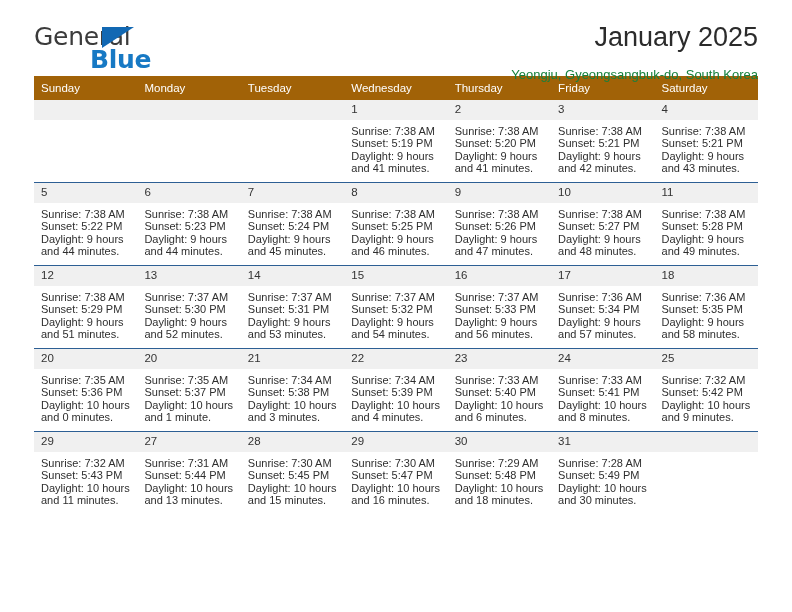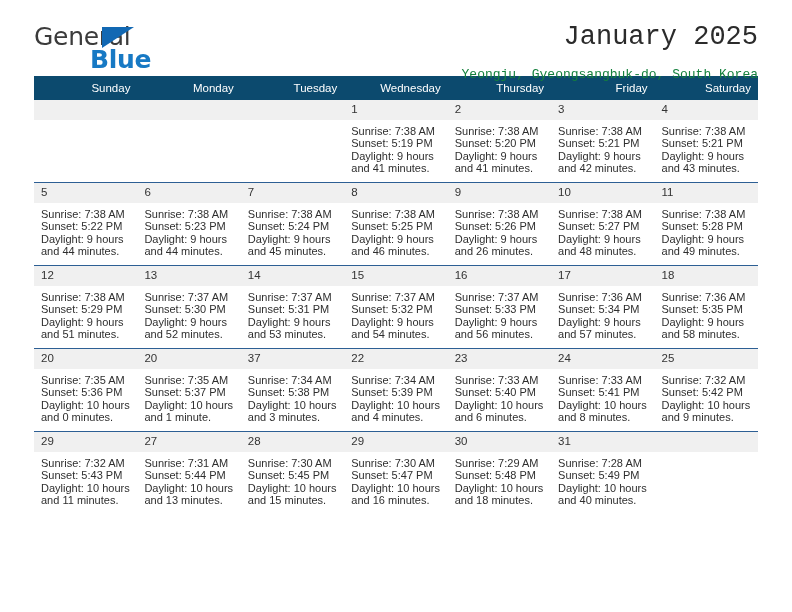--- a/index.html
+++ b/index.html
@@ -62,21 +62,20 @@
     color: #1779c4;
     font-family: "DejaVu Sans", sans-serif;
     font-weight: bold;
   }
 
   .titles {
     position: absolute;
     right: 0;
     top: 20px;
     text-align: right;
-    font-family: Liberation Mono, monospace;
   }
   .cal-title {
     font-size: 27px;
     color: #2b2b2b;
     line-height: 34px;
     white-space: nowrap;
   }
   .cal-subtitle {
     font-size: 13px;
     color: #15803d;
@@ -85,25 +84,25 @@
     white-space: nowrap;
   }
 
   
   .calendar {
     width: 724px;
     border-collapse: collapse;
     table-layout: fixed;
   }
   .calendar th {
-    background: #0c4a6e;
+    background: #a16207;
     color: #ffffff;
     font-size: 11.5px;
     font-weight: normal;
-    text-align: right;
+    text-align: left;
     padding: 6px 7px 6px 7px;
     height: 10px;
     border: none;
   }
   .week-row > td {
     vertical-align: top;
     padding: 0;
     border-top: 1.5px solid #2d5f94;
     background: #ffffff;
     height: 82px;
@@ -266,21 +265,21 @@
               <div>Daylight: 9 hours</div>
               <div>and 46 minutes.</div>
             </div>
           </td>
           <td class="cell">
             <div class="daynum">9</div>
             <div class="details">
               <div>Sunrise: 7:38 AM</div>
               <div>Sunset: 5:26 PM</div>
               <div>Daylight: 9 hours</div>
-              <div>and 26 minutes.</div>
+              <div>and 47 minutes.</div>
             </div>
           </td>
           <td class="cell">
             <div class="daynum">10</div>
             <div class="details">
               <div>Sunrise: 7:38 AM</div>
               <div>Sunset: 5:27 PM</div>
               <div>Daylight: 9 hours</div>
               <div>and 48 minutes.</div>
             </div>
@@ -373,21 +372,21 @@
           <td class="cell">
             <div class="daynum">20</div>
             <div class="details">
               <div>Sunrise: 7:35 AM</div>
               <div>Sunset: 5:37 PM</div>
               <div>Daylight: 10 hours</div>
               <div>and 1 minute.</div>
             </div>
           </td>
           <td class="cell">
-            <div class="daynum">37</div>
+            <div class="daynum">21</div>
             <div class="details">
               <div>Sunrise: 7:34 AM</div>
               <div>Sunset: 5:38 PM</div>
               <div>Daylight: 10 hours</div>
               <div>and 3 minutes.</div>
             </div>
           </td>
           <td class="cell">
             <div class="daynum">22</div>
             <div class="details">
@@ -470,21 +469,21 @@
               <div>Daylight: 10 hours</div>
               <div>and 18 minutes.</div>
             </div>
           </td>
           <td class="cell">
             <div class="daynum">31</div>
             <div class="details">
               <div>Sunrise: 7:28 AM</div>
               <div>Sunset: 5:49 PM</div>
               <div>Daylight: 10 hours</div>
-              <div>and 40 minutes.</div>
+              <div>and 30 minutes.</div>
             </div>
           </td>
           <td class="cell empty">
             <div class="daynum blank"></div>
             <div class="details">
               <div></div>
               <div></div>
               <div></div>
               <div></div>
             </div>

